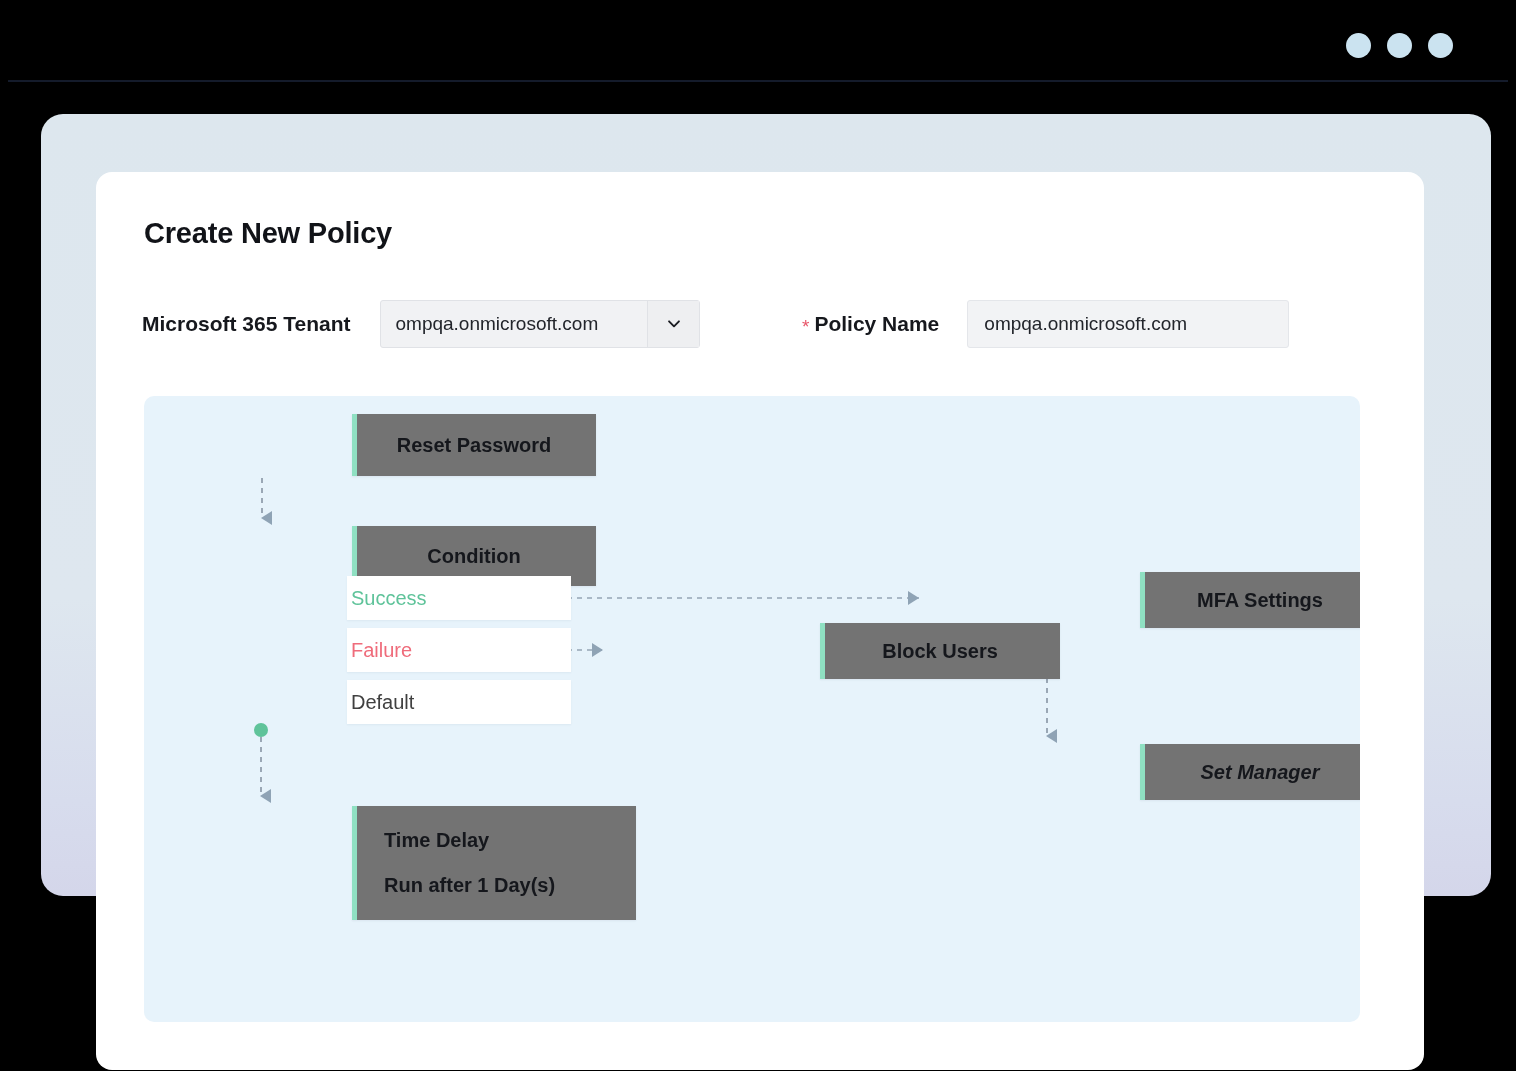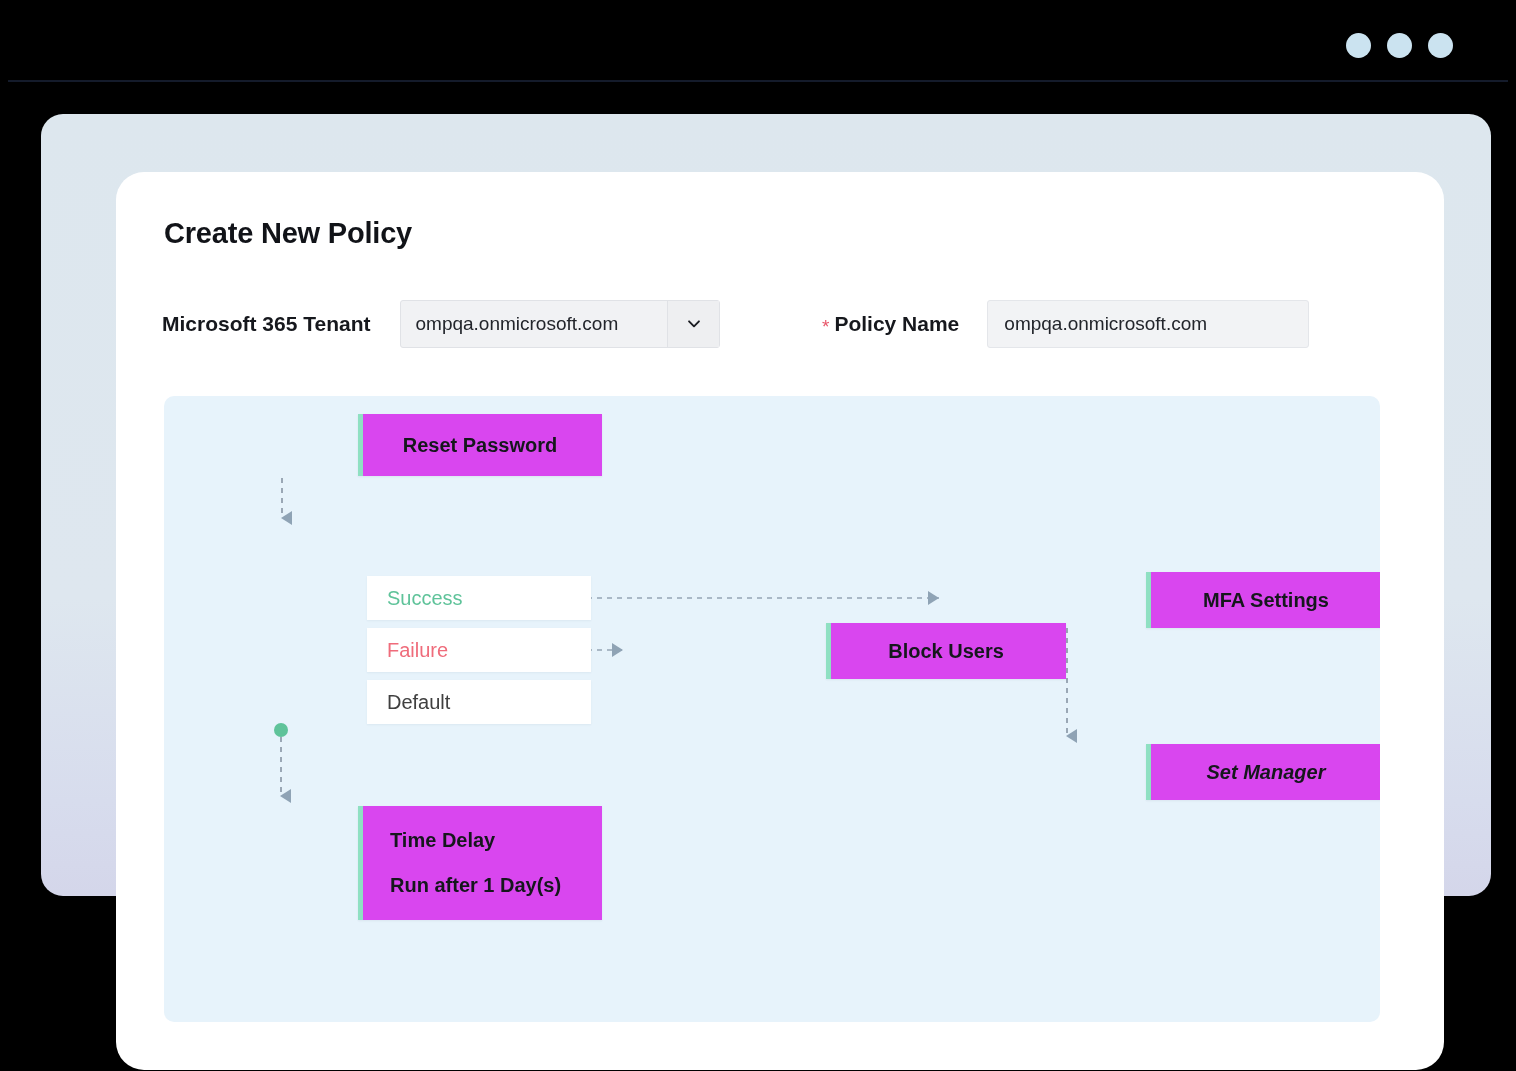--- a/index.html
+++ b/index.html
@@ -57,26 +57,26 @@
     top: 108px;
     width: 1450px;
     height: 782px;
     border-radius: 22px;
     background: linear-gradient(180deg, #dde7ee 0%, #dee7ef 62%, #d7dced 88%, #d4d6ea 100%);
   }
 
   
   .content-card {
     position: absolute;
-    left: 108px;
+    left: 88px;
     top: 166px;
     width: 1328px;
     height: 898px;
     background: #ffffff;
-    border-radius: 28px;
+    border-radius: 16px;
   }
 
   
   .page-title {
     position: absolute;
     left: 48px;
     top: 45px;
     font-size: 29px;
     font-weight: bold;
     color: #111318;
@@ -182,24 +182,25 @@
     position: absolute;
     left: 0;
     top: 0;
     width: 1216px;
     height: 626px;
   }
 
   
   .node {
     position: absolute;
-    background: #d946ef;
+    background: #737373;
     display: flex;
     align-items: center;
     box-shadow: 0 1px 2px rgba(40,60,90,0.07);
+    margin-left: 14px;
   }
   .node::before {
     content: "";
     position: absolute;
     left: 0;
     top: 0;
     bottom: 0;
     width: 5px;
     background: #8fe0c2;
   }
@@ -216,21 +217,21 @@
   
   .branch {
     position: absolute;
     background: #ffffff;
     display: flex;
     align-items: center;
     box-shadow: 0 1px 2px rgba(40,60,90,0.06);
   }
   .branch-label {
     font-size: 20px;
-    padding-left: 20px;
+    padding-left: 4px;
   }
   .b-success { color: #5fc39a; }
   .b-failure { color: #ef6c7b; }
   .b-default { color: #404040; }
 
   .multi {
     flex-direction: column;
     align-items: flex-start;
     justify-content: center;
   }
@@ -308,34 +309,37 @@
         <circle cx="117" cy="334" r="7" fill="#5fc39a"></circle>
         <line x1="117" y1="341" x2="117" y2="400" stroke="#9aa7b5" stroke-width="2" stroke-dasharray="5,5" marker-end="url(#arrow-down)"></line>
 
         <line x1="903" y1="232" x2="903" y2="340" stroke="#9aa7b5" stroke-width="2" stroke-dasharray="5,5" marker-end="url(#arrow-down)"></line>
       </svg>
 
       <div class="node" style="left:194px; top:18px; width:244px; height:62px;">
         <span class="node-label">Reset Password</span>
       </div>
 
+      <div class="node" style="left:194px; top:130px; width:244px; height:60px;">
+        <span class="node-label">Condition</span>
+      </div>
 
       <div class="branch" style="left:203px; top:180px; width:224px; height:44px;">
         <span class="branch-label b-success">Success</span>
       </div>
 
       <div class="branch" style="left:203px; top:232px; width:224px; height:44px;text-align:center;">
         <span class="branch-label b-failure">Failure</span>
       </div>
 
       <div class="branch" style="left:203px; top:284px; width:224px; height:44px;">
         <span class="branch-label b-default">Default</span>
       </div>
 
-      <div class="node multi" style="left:194px; top:410px; width:244px; height:114px;">
+      <div class="node multi" style="left:194px; top:410px; width:284px; height:114px;">
         <span class="line">Time Delay</span>
         <span class="line">Run after 1 Day(s)</span>
       </div>
 
       <div class="node" style="left:662px; top:227px; width:240px; height:56px;">
         <span class="node-label">Block Users</span>
       </div>
 
       <div class="node" style="left:982px; top:176px; width:240px; height:56px;">
         <span class="node-label">MFA Settings</span>

